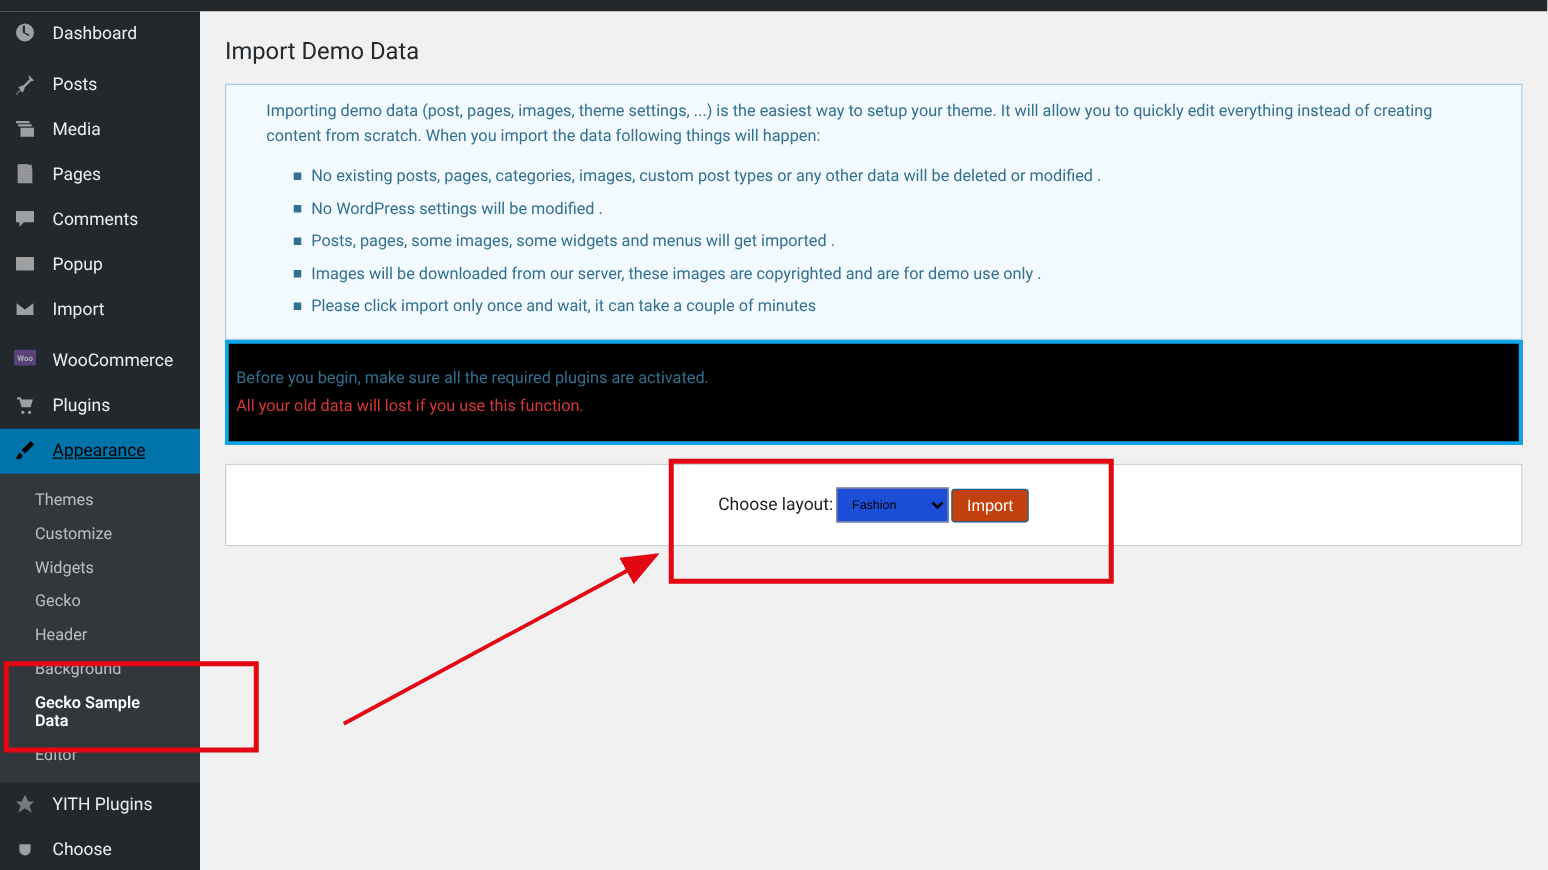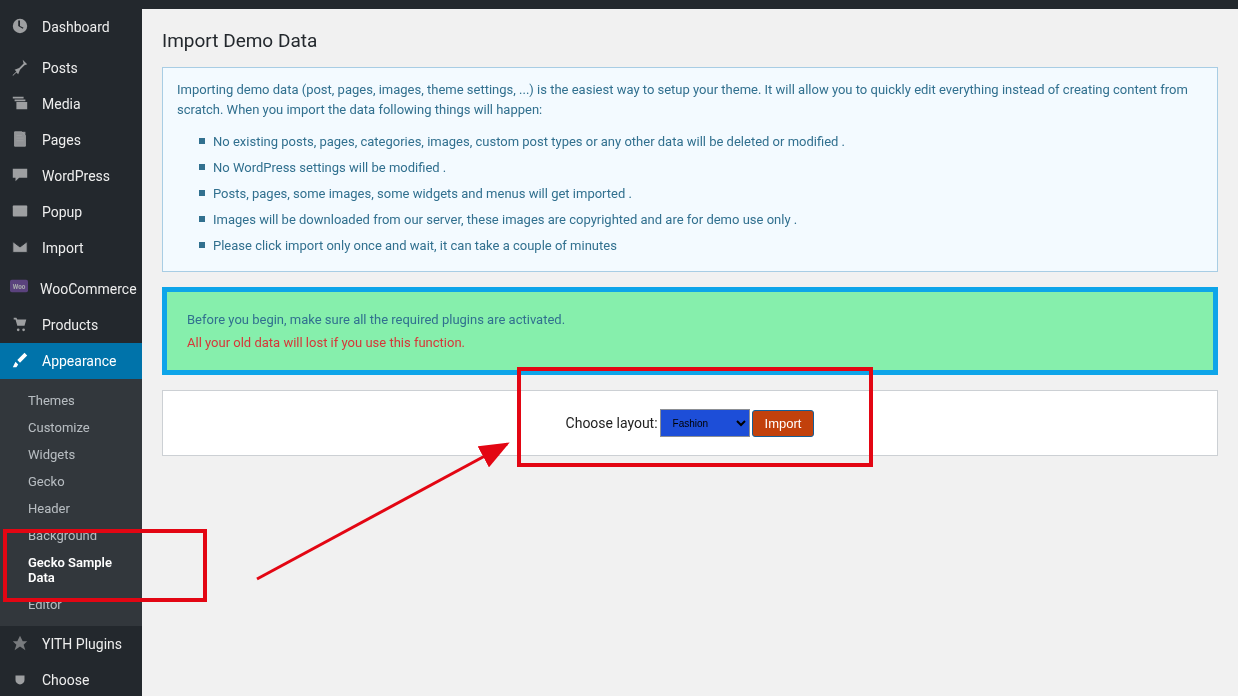--- a/index.html
+++ b/index.html
@@ -13,36 +13,37 @@
       height: 9px;
       background: #23282d;
       width: 100%;
     }
     .container {
       display: flex;
       height: calc(100vh - 9px);
       min-height: 687px;
     }
     .sidebar {
-      width: 142px;
+      width: 160px;
       background: #23282d;
       flex-shrink: 0;
     }
     .menu-item {
       display: flex;
       align-items: center;
       padding: 8px 8px 8px 10px;
       color: #eee;
       cursor: pointer;
       font-size: 14px;
       position: relative;
     }
     .menu-item.active {
       background: #0073aa;
-      color: #ffffff;
+      color: #000000;
+      text-decoration: underline;
     }
     .menu-item.active::after {
       content: '';
       position: absolute;
       right: -8px;
       top: 50%;
       transform: translateY(-50%);
       border: 8px solid transparent;
       border-right-color: #f1f1f1;
     }
@@ -79,22 +80,21 @@
     }
     .page-title {
       font-size: 19px;
       font-weight: 400;
       color: #23282d;
       margin: 10px 0 15px 0;
     }
     .info-box {
       border: 1px solid #c3c4c7;
       background: #fff;
-      padding: 12px 14px;
-      margin-bottom: 15px;
+      padding: 12px 32px;
       border-left: 1px solid #ccd0d4;
     }
     .info-box.blue {
       border: 1px solid #a8cde4;
       color: #31708f;
       background: #f3faff;
     }
     .info-box p { margin-bottom: 10px; line-height: 1.5; }
     .info-box ul { list-style: none; margin-left: 36px; }
     .info-box ul li {
@@ -105,23 +105,23 @@
     .info-box ul li::before {
       content: '';
       position: absolute;
       left: -14px;
       top: 9px;
       width: 6px;
       height: 6px;
       background: #31708f;
     }
     .warning-box {
-      border: 5px solid #0ea5e9;
-      background: #86efac;
-      padding: 12px 20px;
+      border: 3px solid #0ea5e9;
+      background: #000000;
+      padding: 12px 6px;
       margin-bottom: 15px;
     }
     .warning-box p { margin: 8px 0; }
     .warn-text { color: #d63638; }
     .norm-text { color: #31708f; }
     .import-panel {
       background: #fff;
       border: 1px solid #ccd0d4;
       padding: 18px;
       text-align: center;
@@ -214,21 +214,21 @@
       </span>
       <span>Pages</span>
     </div>
 
     <div class="menu-item">
       <span class="menu-icon">
         <svg width="18" height="18" viewBox="0 0 20 20" fill="currentColor">
             <path d="M2 3h16v10H9l-4 4v-4H2z"></path>
           </svg>
       </span>
-      <span>WordPress</span>
+      <span>Comments</span>
     </div>
 
     <div class="menu-item">
       <span class="menu-icon">
         <svg width="18" height="18" viewBox="0 0 20 20" fill="currentColor">
             <rect x="2" y="4" width="16" height="12" rx="1"></rect>
             <rect x="2" y="4" width="16" height="3" fill="#fff" opacity="0.3"></rect>
           </svg>
       </span>
       <span>Popup</span>
@@ -254,21 +254,21 @@
       </span>
       <span>WooCommerce</span>
     </div>
 
     <div class="menu-item">
       <span class="menu-icon">
         <svg width="18" height="18" viewBox="0 0 20 20" fill="currentColor">
             <path d="M3 3h3l1 2h10l-2 7H7L5 5H3zM8 15a1.5 1.5 0 100 3 1.5 1.5 0 000-3zm6 0a1.5 1.5 0 100 3 1.5 1.5 0 000-3z"></path>
           </svg>
       </span>
-      <span>Products</span>
+      <span>Plugins</span>
     </div>
 
     <div class="menu-item active">
       <span class="menu-icon">
         <svg width="18" height="18" viewBox="0 0 20 20" fill="currentColor">
             <path d="M15 2l3 3-8 8-3-3zM5 12l3 3-2 3-4 0z"></path>
           </svg>
       </span>
       <span>Appearance</span>
     </div>

